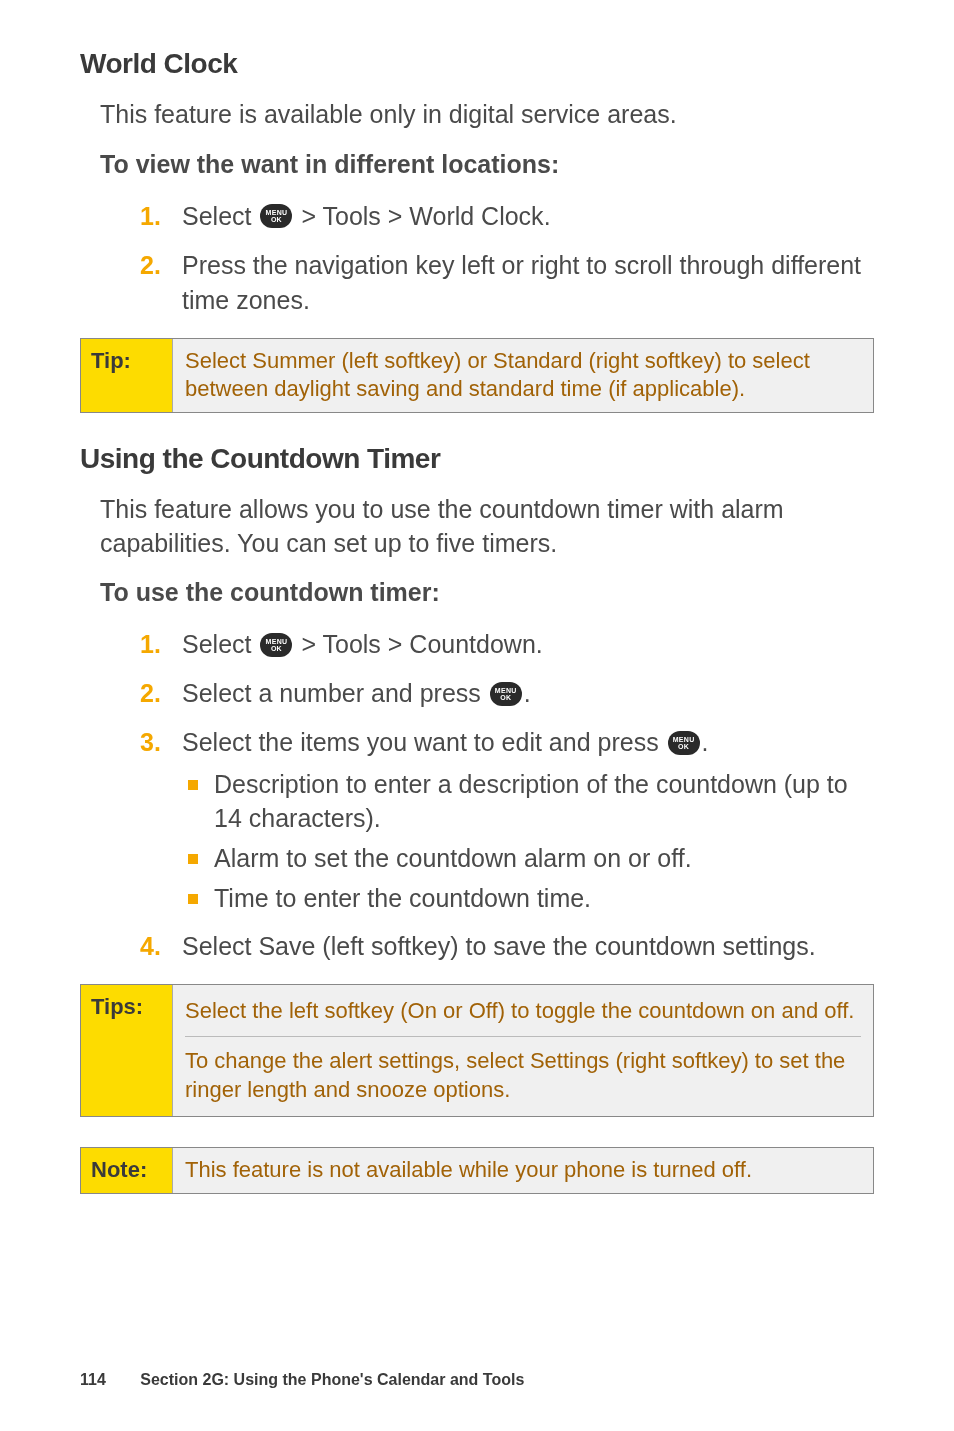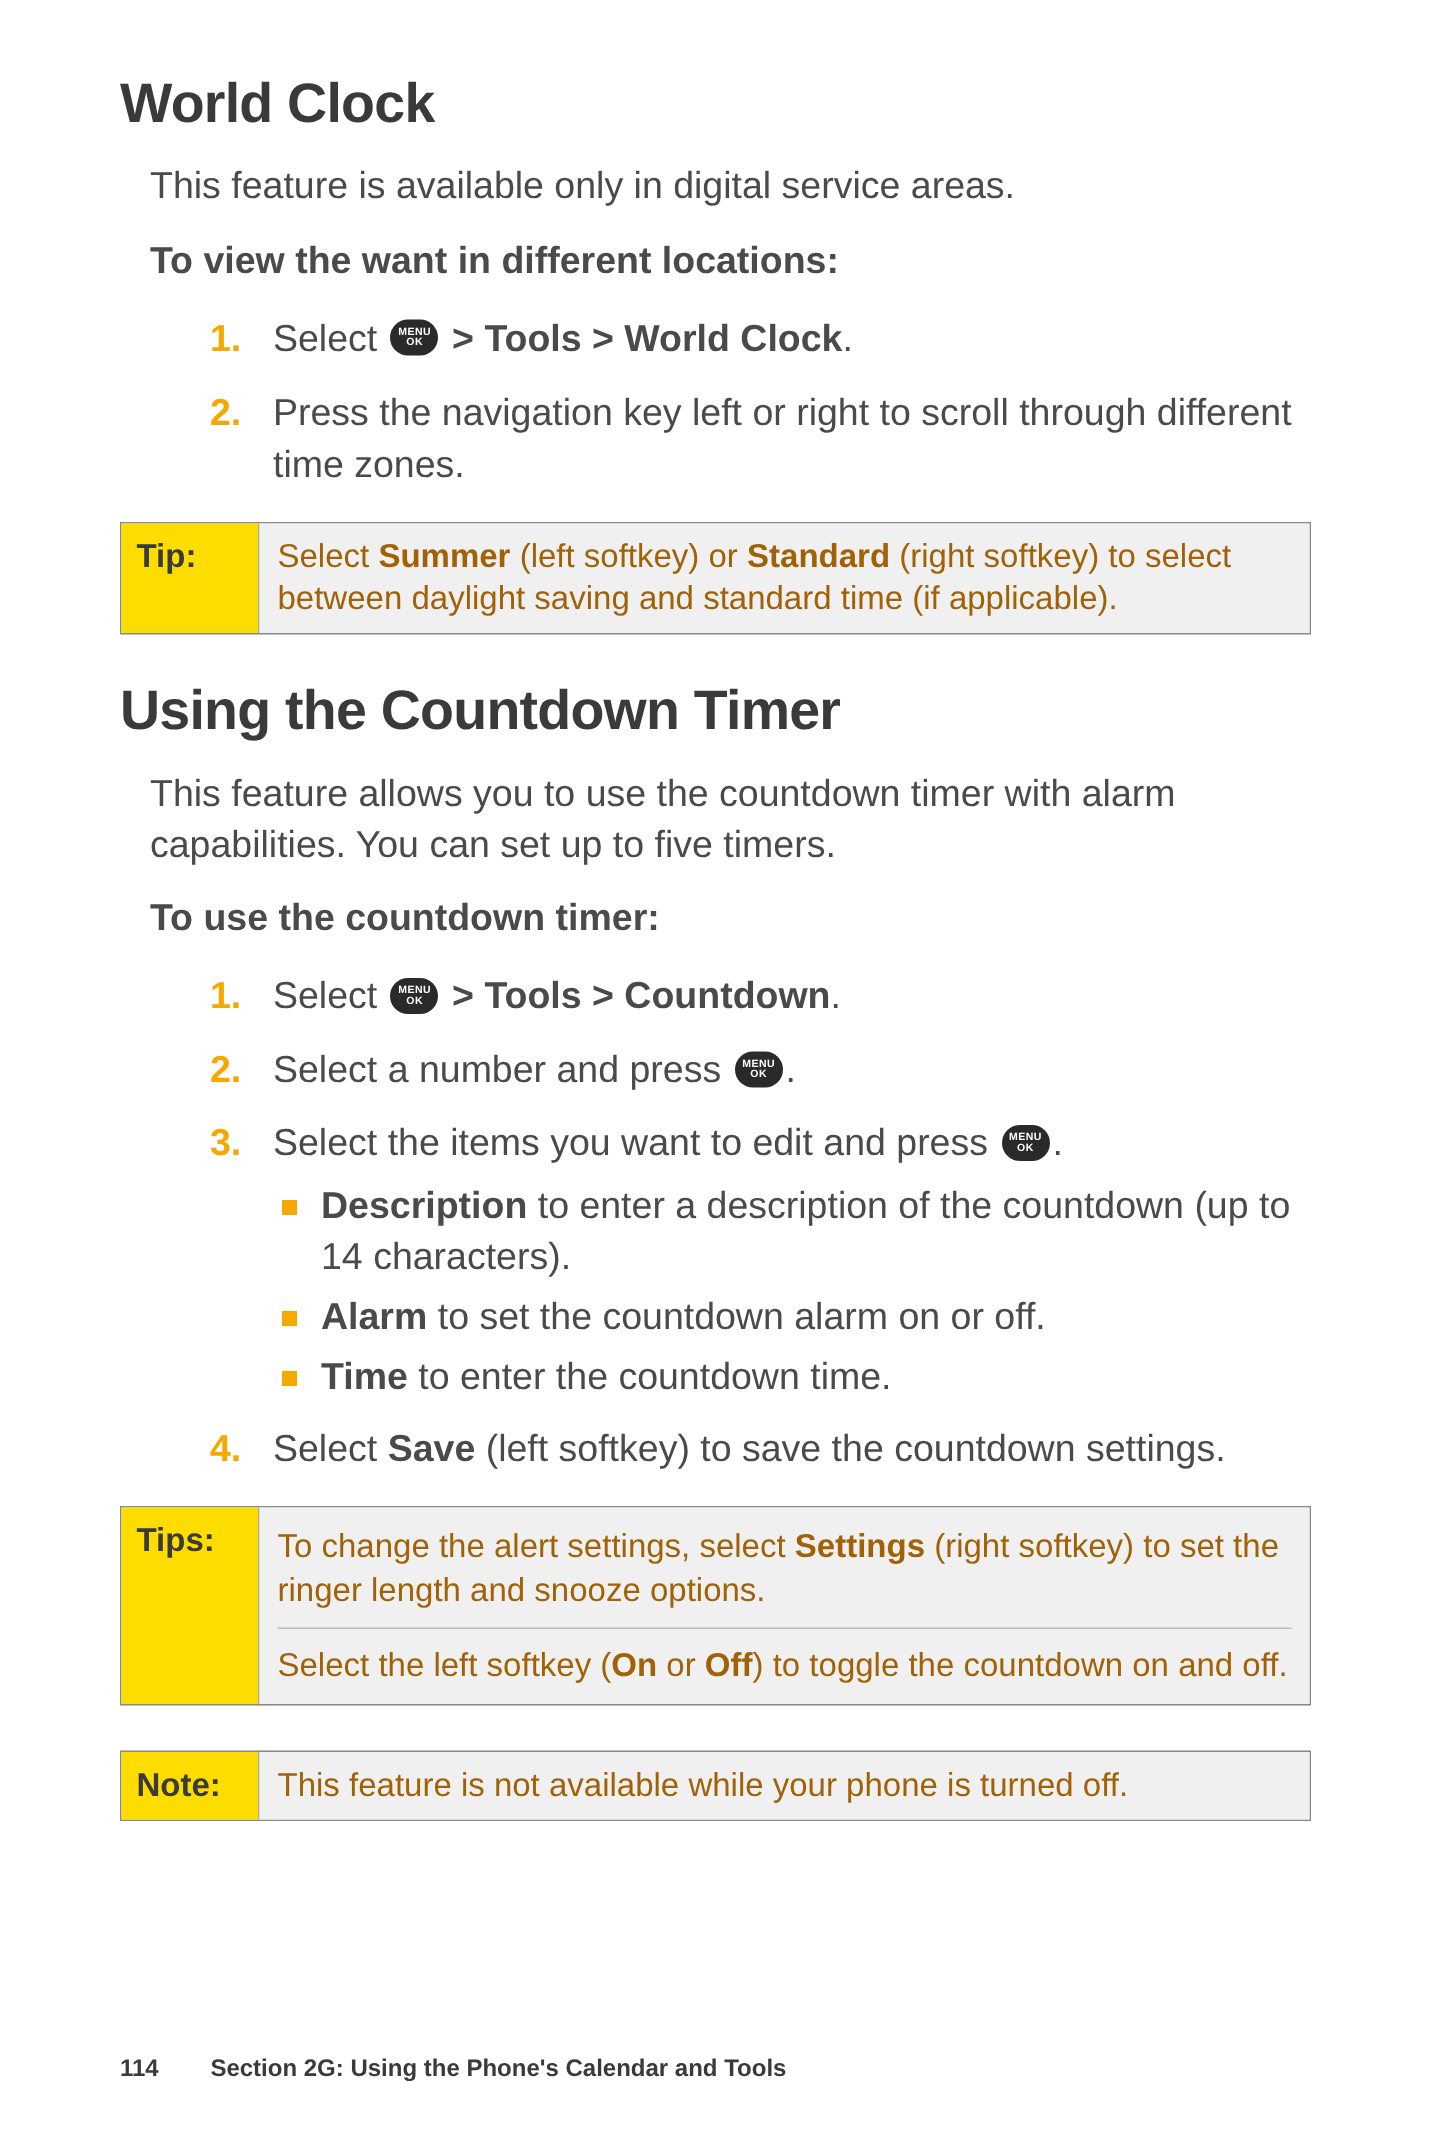--- a/index.html
+++ b/index.html
@@ -10,21 +10,21 @@
     body {
       width: 954px;
       height: 1431px;
       background: #fff;
       font-family: "Segoe UI", "Helvetica Neue", Arial, sans-serif;
       color: #4a4a4a;
       padding: 48px 80px 40px 80px;
       position: relative;
     }
     h1 {
-      font-size: 37px;
+      font-size: 28px;
       font-weight: 700;
       color: #3a3a3a;
       margin-bottom: 18px;
       letter-spacing: -0.5px;
     }
     .intro {
       font-size: 25px;
       color: #4a4a4a;
       margin-left: 20px;
       margin-bottom: 18px;
@@ -122,21 +122,21 @@
       color: #a16207;
     }
     .callout-body .row {
       padding: 4px 0;
     }
     .callout-body .row + .row {
       border-top: 1.5px solid #bbb;
       margin-top: 6px;
       padding-top: 10px;
     }
-    .b { font-weight: 700; }
+    .b { font-weight: 400; }
     .footer {
       position: absolute;
       bottom: 42px;
       left: 80px;
       font-size: 16px;
       color: #3a3a3a;
     }
     .footer .pnum {
       font-weight: 700;
       margin-right: 30px;
@@ -207,24 +207,24 @@
   <li>
     <span class="num">4.</span>
     <span>Select </span><span class="b">Save</span><span> (left softkey) to save the countdown settings.</span>
   </li>
 </ol>
 
 <div class="callout">
   <div class="callout-label">Tips:</div>
   <div class="callout-body">
     <div class="row">
-      <span>To change the alert settings, select </span><span class="b">Settings</span><span> (right softkey) to set the ringer length and snooze options.</span>
+      <span>Select the left softkey (</span><span class="b">On</span><span> or </span><span class="b">Off</span><span>) to toggle the countdown on and off.</span>
     </div>
     <div class="row">
-      <span>Select the left softkey (</span><span class="b">On</span><span> or </span><span class="b">Off</span><span>) to toggle the countdown on and off.</span>
+      <span>To change the alert settings, select </span><span class="b">Settings</span><span> (right softkey) to set the ringer length and snooze options.</span>
     </div>
   </div>
 </div>
 
 <div class="callout" style="margin-top:4px;">
   <div class="callout-label">Note:</div>
   <div class="callout-body">This feature is not available while your phone is turned off.</div>
 </div>
 
 <div class="footer">

